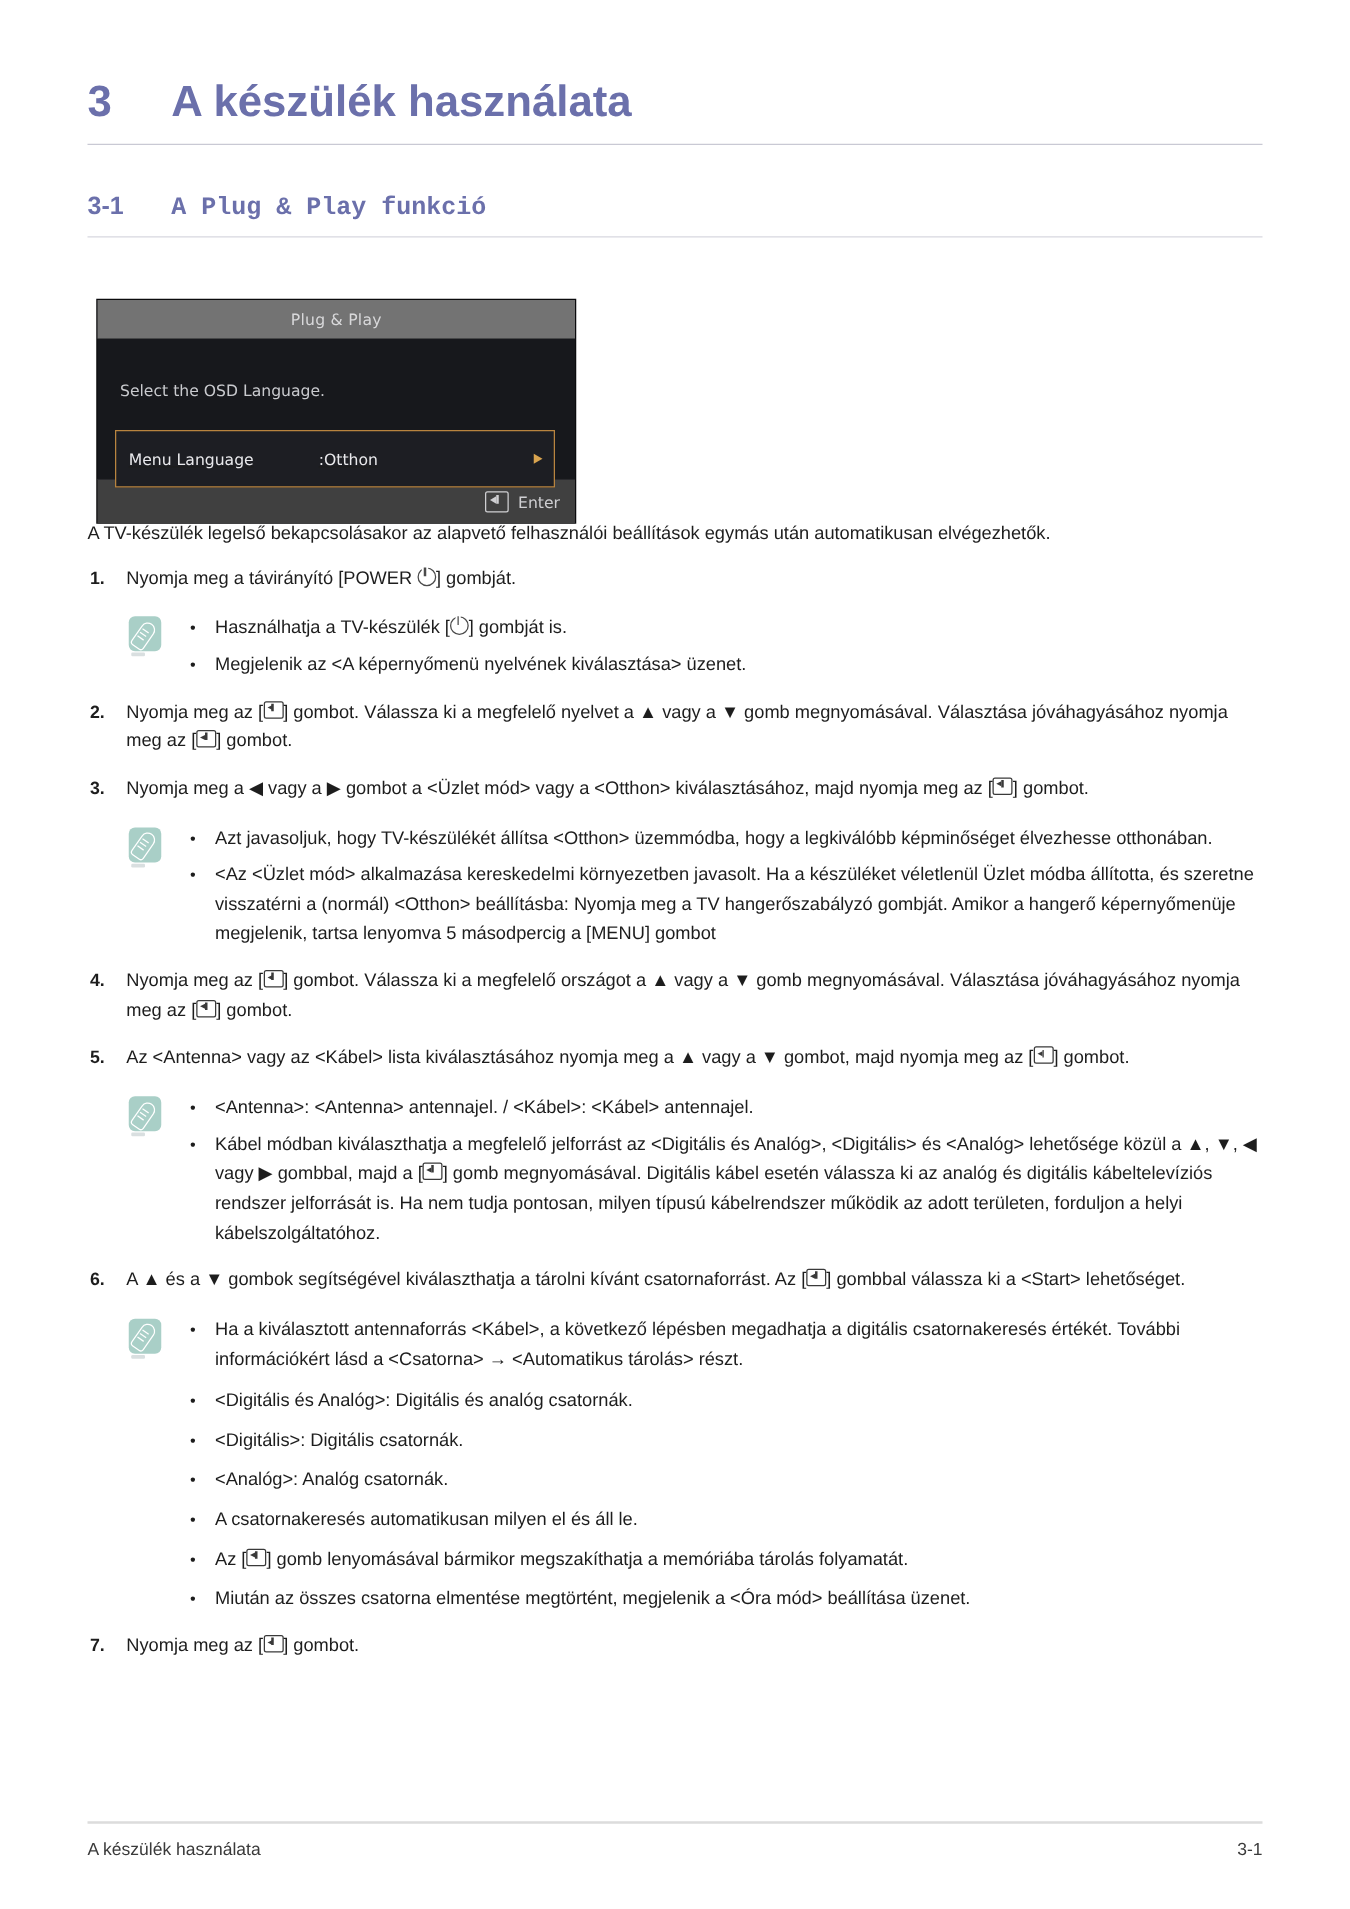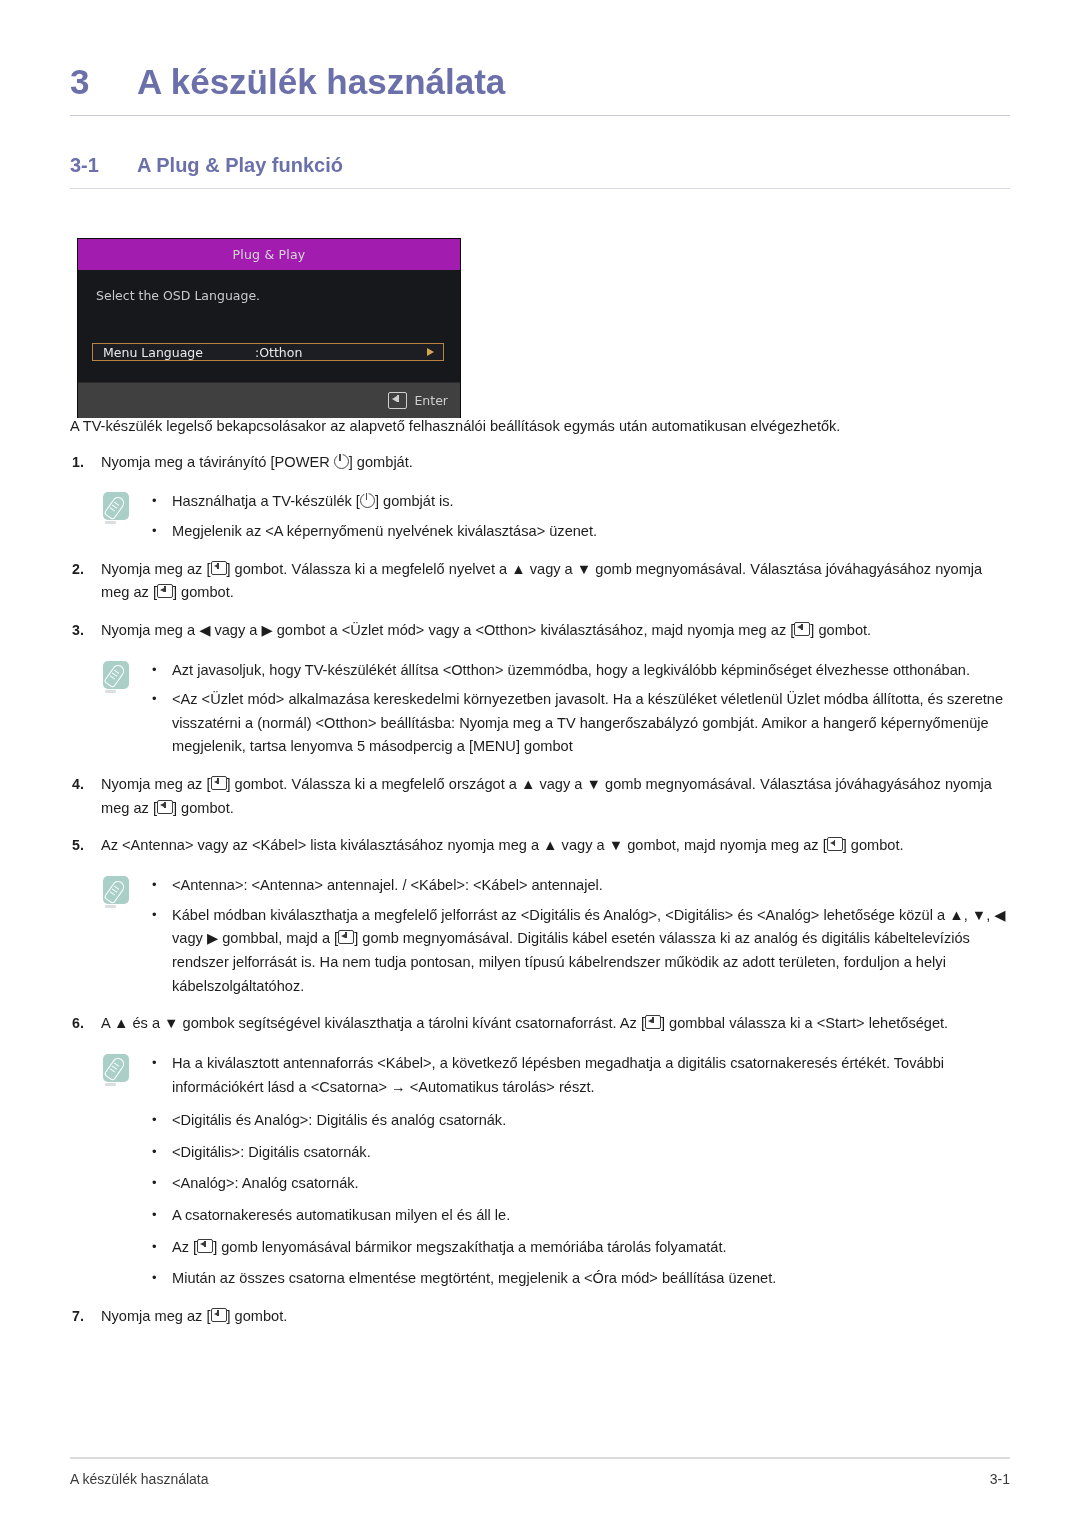--- a/index.html
+++ b/index.html
@@ -39,58 +39,58 @@
   }
   .sec{
     display:flex;align-items:baseline;
     margin-top:38px;
   }
   .sec-num{
     font-size:20px;font-weight:bold;color:#6b70ab;
     width:67px;flex:none;
   }
   .sec-title{
-    font-size:20px;font-weight:bold;color:#6b70ab;
+    font-size:20px;font-weight:bold;color:#6b70ab;font-family:Liberation Mono, monospace;
   }
   .rule-thin{
     margin-top:11px;
     border-top:1px solid #d8d8e0;
     height:0;
   }
 
   
   .osd-wrap{
     margin-top:50px;
     margin-left:8px;
     width:382px;height:178px;
     background:#0b0b0d;
     position:relative;
     font-family:"DejaVu Sans", sans-serif;
     box-shadow:0 0 0 1px #0b0b0d;
   }
   .osd-title{
     height:31px;
-    background:#a21caf;
+    background:#737373;
     color:#d8d8da;
     font-size:12.5px;
     display:flex;align-items:center;justify-content:center;
     letter-spacing:.2px;
   }
   .osd-body{
     position:relative;
     height:112px;
     background:#17181c;
   }
   .osd-prompt{
-    position:absolute;left:18px;top:18px;
+    position:absolute;left:18px;top:34px;
     color:#c9cace;font-size:12.5px;
   }
   .osd-row{
     position:absolute;left:14px;top:73px;
-    width:352px;height:18px;
+    width:352px;height:46px;
     box-sizing:border-box;
     border:1px solid #b9843f;
     background:#1d1e23;
     display:flex;align-items:center;text-decoration:underline;
   }
   .osd-row-label{
     color:#e9e9ec;font-size:12.5px;margin-left:10px;width:152px;
   }
   .osd-row-value{
     color:#e9e9ec;font-size:12.5px;

